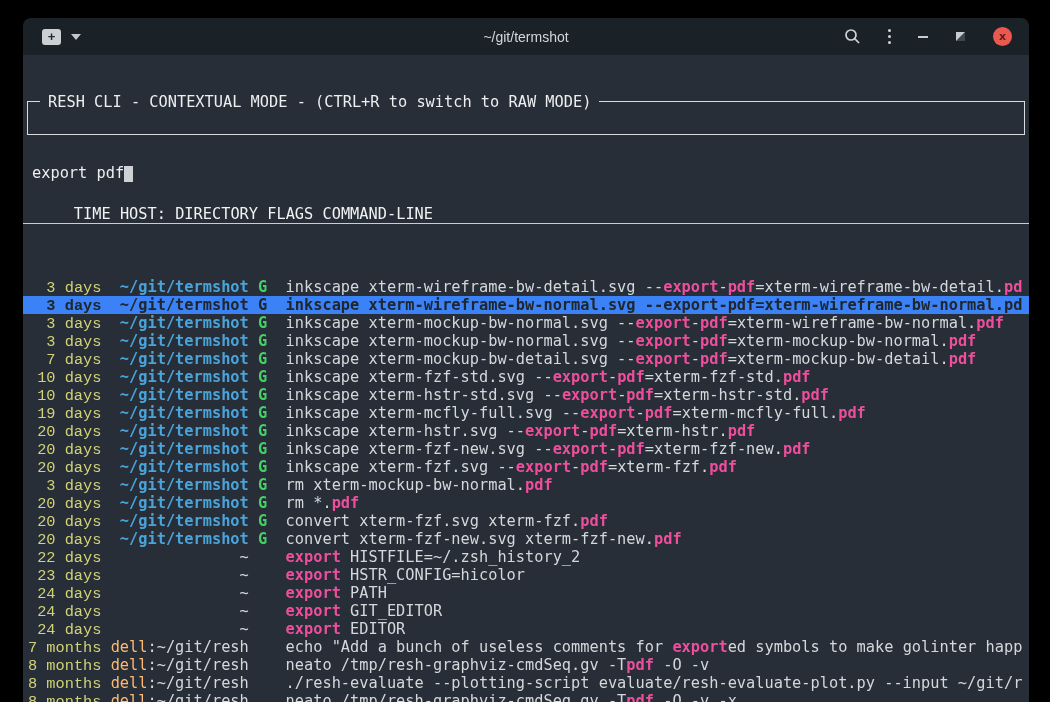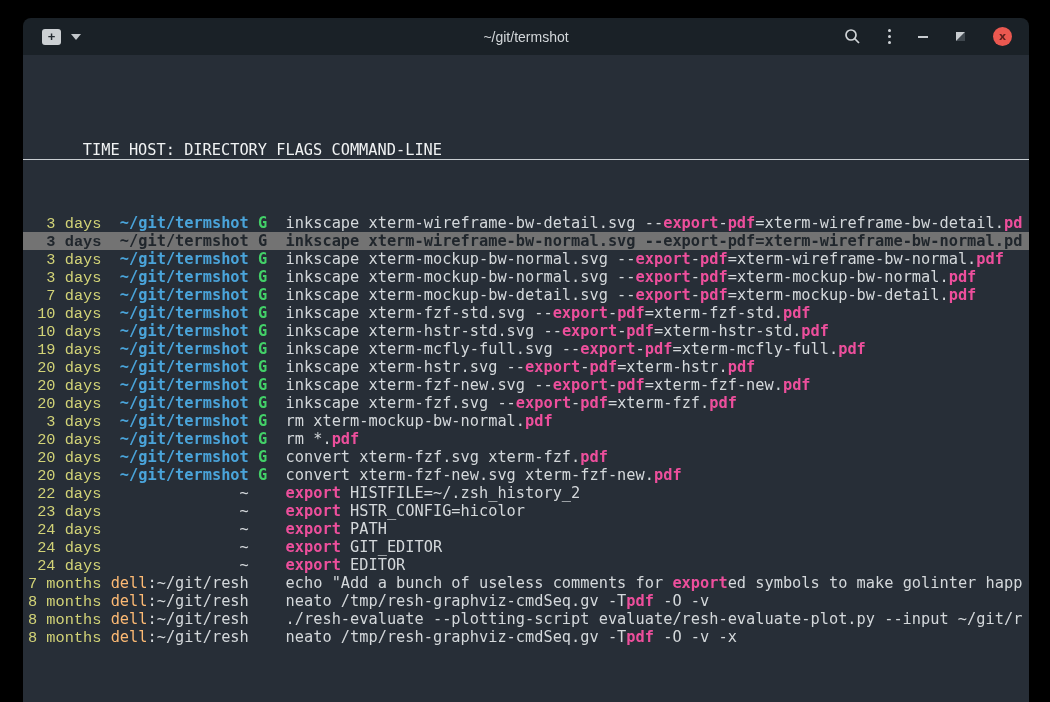--- a/index.html
+++ b/index.html
@@ -57,35 +57,35 @@
   }
   .box-label {
     position:absolute; top:-9px; left:12px;
     background:#272e37; padding:0 8px; color:#eceef0;
   }
   .query-line { padding:8px 0 0 4px; color:#eceef0; }
   .cursor { display:inline-block; width:9px; height:16px; background:#ced2d6; vertical-align:text-bottom; }
 
   
   .hist-header {
-    margin-top:32px; padding-left:23px; height:19px;
+    margin-top:16px; padding-left:14px; height:19px;
     color:#f0f2f3; border-bottom:1px solid #c9ced2;
   }
   .rows { overflow:hidden; }
   .row { height:18px; padding-left:5px; overflow:hidden; white-space:pre; }
   .col-time { display:inline-block; width:8ch; text-align:right; color:#d2d377;font-family:Liberation Mono, monospace; }
   .col-host { display:inline-block; width:15ch; text-align:right; margin-left:1ch; }
   .col-flag { display:inline-block; width:1ch; margin-left:1ch; color:#43d168; font-weight:bold; }
   .col-cmd  { margin-left:2ch; }
   .h-path  { color:#4aa4da; font-weight:bold; }
   .h-host  { color:#fdba74; }
   .h-plain { color:#d4d8db; }
   .seg-n { color:#d4d8db; }
   .seg-h { color:#ed4f9c; font-weight:bold; }
-  .row.sel { background:#737373; }
+  .row.sel { background:#3b82f6; }
   .row.sel .col-time, .row.sel .col-flag,
   .row.sel .h-path, .row.sel .h-host, .row.sel .h-plain,
   .row.sel .seg-n, .row.sel .seg-h { color:#20262c; font-weight:bold; }
 </style>
 </head>
 <body>
 
 <div class="window">
   <div class="titlebar">
     <div class="tb-left">
@@ -114,20 +114,24 @@
         <svg width="11" height="11" viewBox="0 0 11 11">
           <path d="M10 1 L10 10 L1 10 Z" fill="#3f474e"></path>
           <path d="M1 10 L1 1 L10 1 Z" fill="#c8ccd0"></path>
         </svg>
       </button>
       <button class="close-btn">x</button>
     </div>
   </div>
 
   <div class="term">
+    <div class="search-box">
+      <span class="box-label">RESH CLI - CONTEXTUAL MODE - (CTRL+R to switch to RAW MODE)</span>
+      <div class="query-line"><span>export pdf</span><span class="cursor"></span></div>
+    </div>
 
     <div class="hist-header">    TIME HOST: DIRECTORY FLAGS COMMAND-LINE</div>
 
     <div class="rows" id="rows"><div class="row"><span class="col-time">3 days</span><span class="col-host"><span class="h-path">~/git/termshot</span></span><span class="col-flag">G</span><span class="col-cmd"><span class="seg-n">inkscape xterm-wireframe-bw-detail.svg --</span><span class="seg-h">export</span><span class="seg-n">-</span><span class="seg-h">pdf</span><span class="seg-n">=xterm-wireframe-bw-detail.</span><span class="seg-h">pd</span></span></div><div class="row sel"><span class="col-time">3 days</span><span class="col-host"><span class="h-path">~/git/termshot</span></span><span class="col-flag">G</span><span class="col-cmd"><span class="seg-n">inkscape xterm-wireframe-bw-normal.svg --</span><span class="seg-h">export</span><span class="seg-n">-</span><span class="seg-h">pdf</span><span class="seg-n">=xterm-wireframe-bw-normal.</span><span class="seg-h">pd</span></span></div><div class="row"><span class="col-time">3 days</span><span class="col-host"><span class="h-path">~/git/termshot</span></span><span class="col-flag">G</span><span class="col-cmd"><span class="seg-n">inkscape xterm-mockup-bw-normal.svg --</span><span class="seg-h">export</span><span class="seg-n">-</span><span class="seg-h">pdf</span><span class="seg-n">=xterm-wireframe-bw-normal.</span><span class="seg-h">pdf</span></span></div><div class="row"><span class="col-time">3 days</span><span class="col-host"><span class="h-path">~/git/termshot</span></span><span class="col-flag">G</span><span class="col-cmd"><span class="seg-n">inkscape xterm-mockup-bw-normal.svg --</span><span class="seg-h">export</span><span class="seg-n">-</span><span class="seg-h">pdf</span><span class="seg-n">=xterm-mockup-bw-normal.</span><span class="seg-h">pdf</span></span></div><div class="row"><span class="col-time">7 days</span><span class="col-host"><span class="h-path">~/git/termshot</span></span><span class="col-flag">G</span><span class="col-cmd"><span class="seg-n">inkscape xterm-mockup-bw-detail.svg --</span><span class="seg-h">export</span><span class="seg-n">-</span><span class="seg-h">pdf</span><span class="seg-n">=xterm-mockup-bw-detail.</span><span class="seg-h">pdf</span></span></div><div class="row"><span class="col-time">10 days</span><span class="col-host"><span class="h-path">~/git/termshot</span></span><span class="col-flag">G</span><span class="col-cmd"><span class="seg-n">inkscape xterm-fzf-std.svg --</span><span class="seg-h">export</span><span class="seg-n">-</span><span class="seg-h">pdf</span><span class="seg-n">=xterm-fzf-std.</span><span class="seg-h">pdf</span></span></div><div class="row"><span class="col-time">10 days</span><span class="col-host"><span class="h-path">~/git/termshot</span></span><span class="col-flag">G</span><span class="col-cmd"><span class="seg-n">inkscape xterm-hstr-std.svg --</span><span class="seg-h">export</span><span class="seg-n">-</span><span class="seg-h">pdf</span><span class="seg-n">=xterm-hstr-std.</span><span class="seg-h">pdf</span></span></div><div class="row"><span class="col-time">19 days</span><span class="col-host"><span class="h-path">~/git/termshot</span></span><span class="col-flag">G</span><span class="col-cmd"><span class="seg-n">inkscape xterm-mcfly-full.svg --</span><span class="seg-h">export</span><span class="seg-n">-</span><span class="seg-h">pdf</span><span class="seg-n">=xterm-mcfly-full.</span><span class="seg-h">pdf</span></span></div><div class="row"><span class="col-time">20 days</span><span class="col-host"><span class="h-path">~/git/termshot</span></span><span class="col-flag">G</span><span class="col-cmd"><span class="seg-n">inkscape xterm-hstr.svg --</span><span class="seg-h">export</span><span class="seg-n">-</span><span class="seg-h">pdf</span><span class="seg-n">=xterm-hstr.</span><span class="seg-h">pdf</span></span></div><div class="row"><span class="col-time">20 days</span><span class="col-host"><span class="h-path">~/git/termshot</span></span><span class="col-flag">G</span><span class="col-cmd"><span class="seg-n">inkscape xterm-fzf-new.svg --</span><span class="seg-h">export</span><span class="seg-n">-</span><span class="seg-h">pdf</span><span class="seg-n">=xterm-fzf-new.</span><span class="seg-h">pdf</span></span></div><div class="row"><span class="col-time">20 days</span><span class="col-host"><span class="h-path">~/git/termshot</span></span><span class="col-flag">G</span><span class="col-cmd"><span class="seg-n">inkscape xterm-fzf.svg --</span><span class="seg-h">export</span><span class="seg-n">-</span><span class="seg-h">pdf</span><span class="seg-n">=xterm-fzf.</span><span class="seg-h">pdf</span></span></div><div class="row"><span class="col-time">3 days</span><span class="col-host"><span class="h-path">~/git/termshot</span></span><span class="col-flag">G</span><span class="col-cmd"><span class="seg-n">rm xterm-mockup-bw-normal.</span><span class="seg-h">pdf</span></span></div><div class="row"><span class="col-time">20 days</span><span class="col-host"><span class="h-path">~/git/termshot</span></span><span class="col-flag">G</span><span class="col-cmd"><span class="seg-n">rm *.</span><span class="seg-h">pdf</span></span></div><div class="row"><span class="col-time">20 days</span><span class="col-host"><span class="h-path">~/git/termshot</span></span><span class="col-flag">G</span><span class="col-cmd"><span class="seg-n">convert xterm-fzf.svg xterm-fzf.</span><span class="seg-h">pdf</span></span></div><div class="row"><span class="col-time">20 days</span><span class="col-host"><span class="h-path">~/git/termshot</span></span><span class="col-flag">G</span><span class="col-cmd"><span class="seg-n">convert xterm-fzf-new.svg xterm-fzf-new.</span><span class="seg-h">pdf</span></span></div><div class="row"><span class="col-time">22 days</span><span class="col-host"><span class="h-plain">~</span></span><span class="col-flag"></span><span class="col-cmd"><span class="seg-h">export</span><span class="seg-n"> HISTFILE=~/.zsh_history_2</span></span></div><div class="row"><span class="col-time">23 days</span><span class="col-host"><span class="h-plain">~</span></span><span class="col-flag"></span><span class="col-cmd"><span class="seg-h">export</span><span class="seg-n"> HSTR_CONFIG=hicolor</span></span></div><div class="row"><span class="col-time">24 days</span><span class="col-host"><span class="h-plain">~</span></span><span class="col-flag"></span><span class="col-cmd"><span class="seg-h">export</span><span class="seg-n"> PATH</span></span></div><div class="row"><span class="col-time">24 days</span><span class="col-host"><span class="h-plain">~</span></span><span class="col-flag"></span><span class="col-cmd"><span class="seg-h">export</span><span class="seg-n"> GIT_EDITOR</span></span></div><div class="row"><span class="col-time">24 days</span><span class="col-host"><span class="h-plain">~</span></span><span class="col-flag"></span><span class="col-cmd"><span class="seg-h">export</span><span class="seg-n"> EDITOR</span></span></div><div class="row"><span class="col-time">7 months</span><span class="col-host"><span class="h-host">dell</span><span class="h-plain">:~/git/resh</span></span><span class="col-flag"></span><span class="col-cmd"><span class="seg-n">echo "Add a bunch of useless comments for </span><span class="seg-h">export</span><span class="seg-n">ed symbols to make golinter happ</span></span></div><div class="row"><span class="col-time">8 months</span><span class="col-host"><span class="h-host">dell</span><span class="h-plain">:~/git/resh</span></span><span class="col-flag"></span><span class="col-cmd"><span class="seg-n">neato /tmp/resh-graphviz-cmdSeq.gv -T</span><span class="seg-h">pdf</span><span class="seg-n"> -O -v</span></span></div><div class="row"><span class="col-time">8 months</span><span class="col-host"><span class="h-host">dell</span><span class="h-plain">:~/git/resh</span></span><span class="col-flag"></span><span class="col-cmd"><span class="seg-n">./resh-evaluate --plotting-script evaluate/resh-evaluate-plot.py --input ~/git/r</span></span></div><div class="row"><span class="col-time">8 months</span><span class="col-host"><span class="h-host">dell</span><span class="h-plain">:~/git/resh</span></span><span class="col-flag"></span><span class="col-cmd"><span class="seg-n">neato /tmp/resh-graphviz-cmdSeq.gv -T</span><span class="seg-h">pdf</span><span class="seg-n"> -O -v -x</span></span></div></div>
 
     
 
     
   </div>
 </div>

